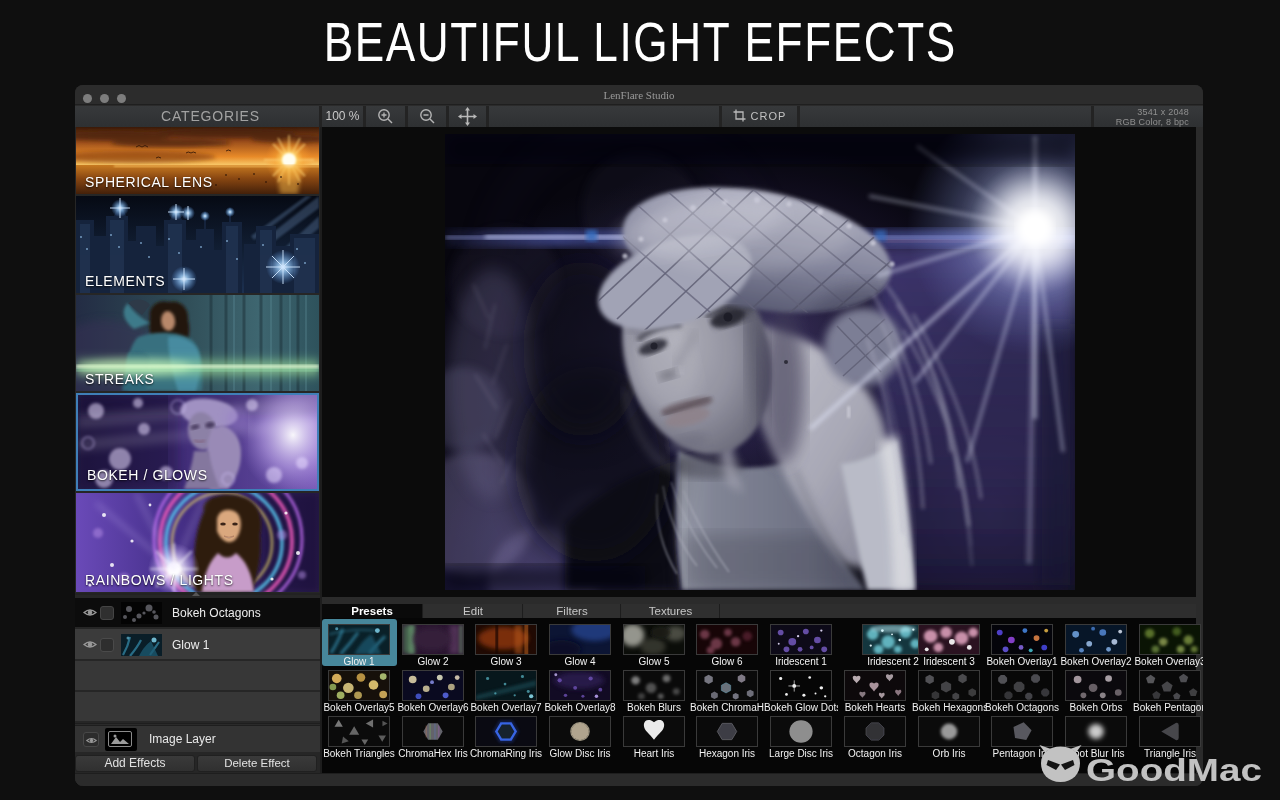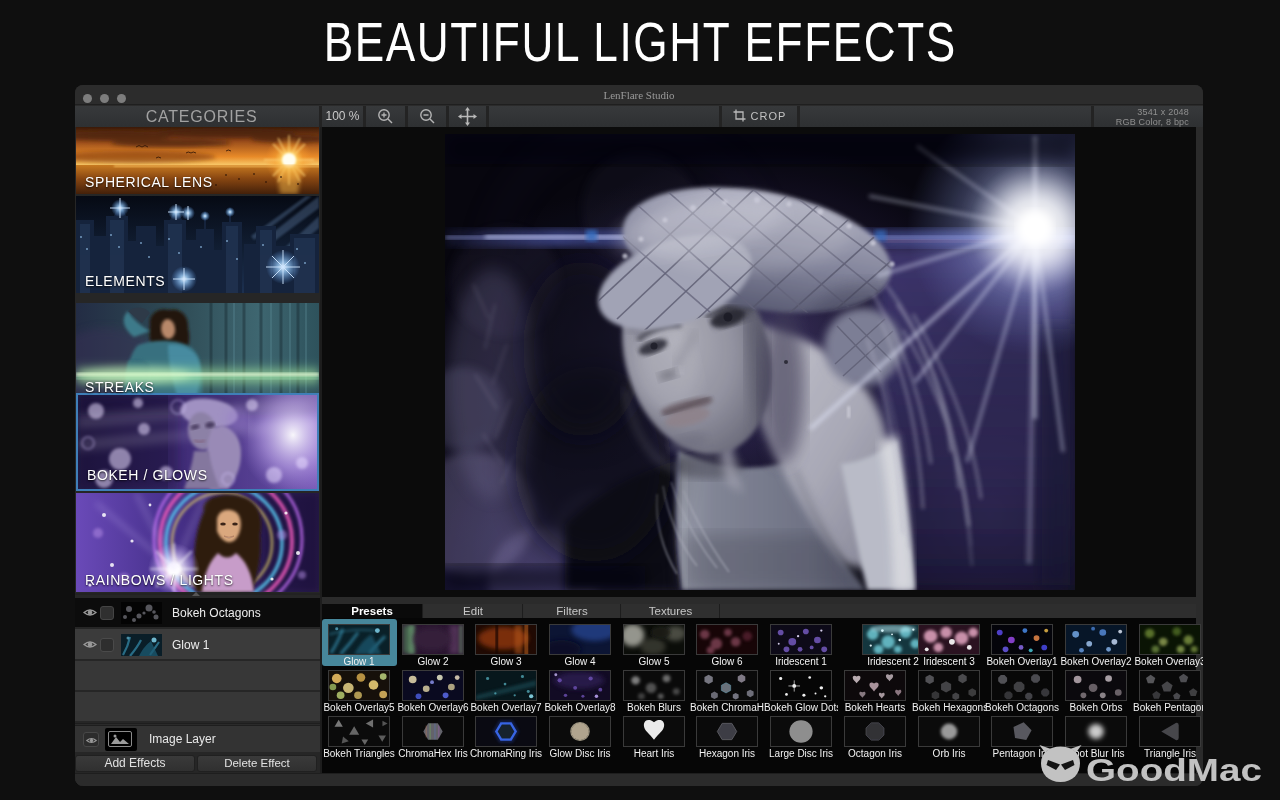--- a/index.html
+++ b/index.html
@@ -16,21 +16,21 @@
   .dot { position:absolute; top:9px; width:9px; height:9px; border-radius:50%;
     background:#7d7d7d; }
   #wtitle { position:absolute; left:0; top:0; width:1128px; text-align:center;
     line-height:20px; font-size:11px; color:#9a9a9a; }
   
   #toolbar { left:0; top:21px; width:1128px; height:21px;
     background:linear-gradient(#37393b,#2e3032); }
   .sep { position:absolute; top:0; width:3px; height:21px; background:#232323; }
   .titem { position:absolute; top:0; height:21px; line-height:21px; color:#c9c9c9;
     font-size:12px; text-align:center; }
-  #categories { left:4px; width:245px; color:#a2a2a2; letter-spacing:0.8px; font-size:16px; }
+  #categories { left:13px; width:245px; color:#a2a2a2; letter-spacing:0.8px; font-size:14px; }
   #info { right:14px; top:2px; text-align:right; color:#909090; font-size:9px;
     line-height:9.5px; letter-spacing:0.2px; }
   
   #sidebar { left:0; top:42px; width:245px; height:659px; background:#262626; }
   .cthumb { position:absolute; left:1px; width:243px; overflow:hidden; }
   .clabel { position:absolute; left:9px; bottom:4px; color:#fff; font-size:14px;
     letter-spacing:0.6px; text-shadow:0 1px 2px rgba(0,0,0,.8); z-index:5; }
   
   .lrow { position:absolute; left:0; width:245px; background:#3a3a3a;
     border-bottom:1px solid #262626; }
@@ -276,21 +276,21 @@
   <line x1="196" y1="60" x2="218" y2="82"></line>
                 <line x1="218" y1="60" x2="196" y2="82"></line>
   <line x1="108" y1="72" x2="108" y2="94"></line>
                 <line x1="97" y1="83" x2="119" y2="83"></line>
  </g>
 </g>
 </svg>
 <div class="clabel">ELEMENTS</div>
 </div>
 
-<div class="cthumb" style="top:176px;height:96px">
+<div class="cthumb" style="top:168px;height:96px">
 <svg width="243" height="96" viewBox="0 0 243 96">
 <defs>
 <linearGradient id="t3bg" x1="0" y1="0" x2="1" y2="0">
  <stop offset="0%" stop-color="#232c44"></stop>
                 <stop offset="40%" stop-color="#2e4a54"></stop>
  <stop offset="75%" stop-color="#3e6670"></stop>
                 <stop offset="100%" stop-color="#2e525c"></stop>
 </linearGradient>
 <linearGradient id="t3str" x1="0" y1="0" x2="0" y2="1">
  <stop offset="0%" stop-color="#7ad48a" stop-opacity="0"></stop>

